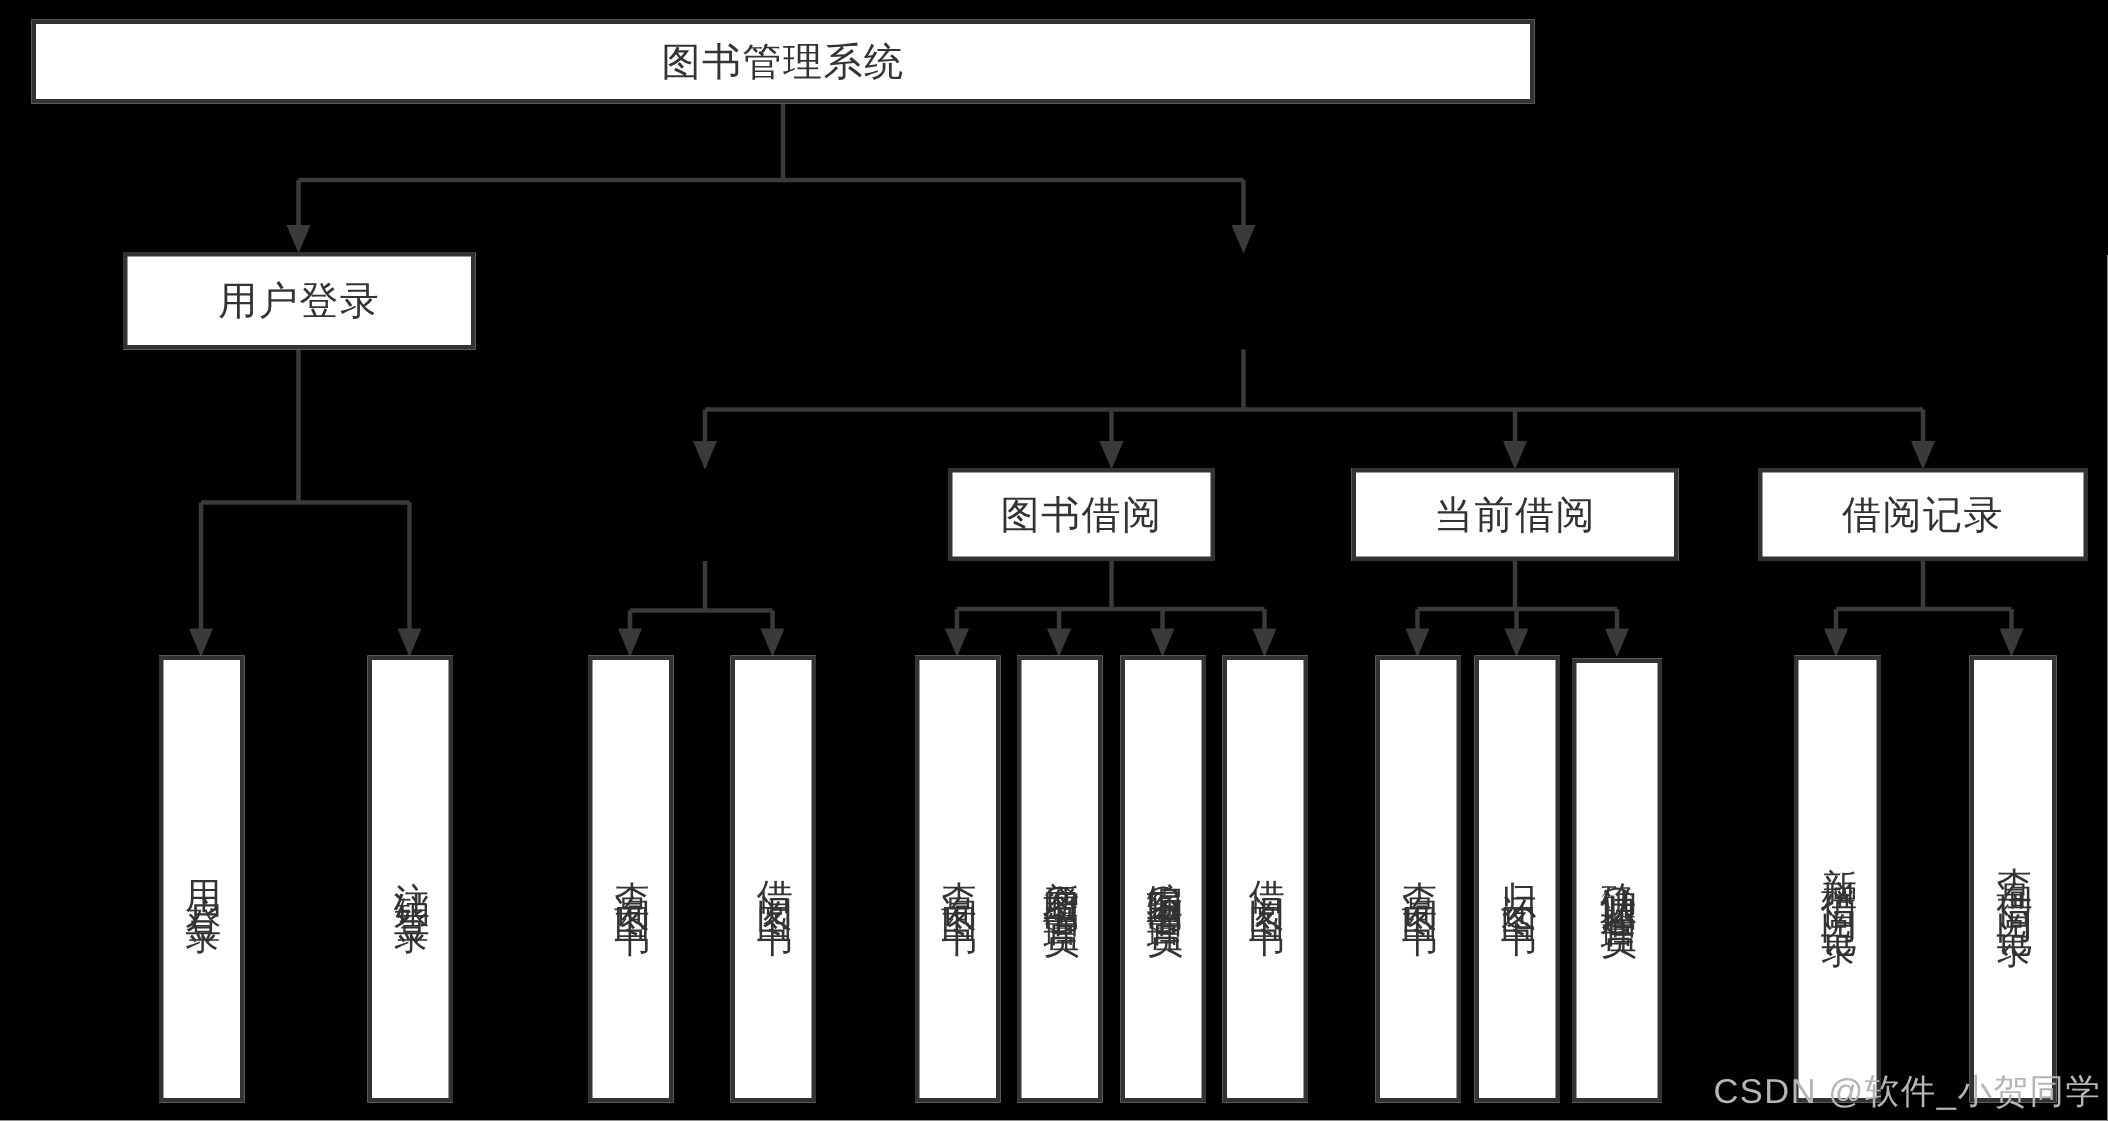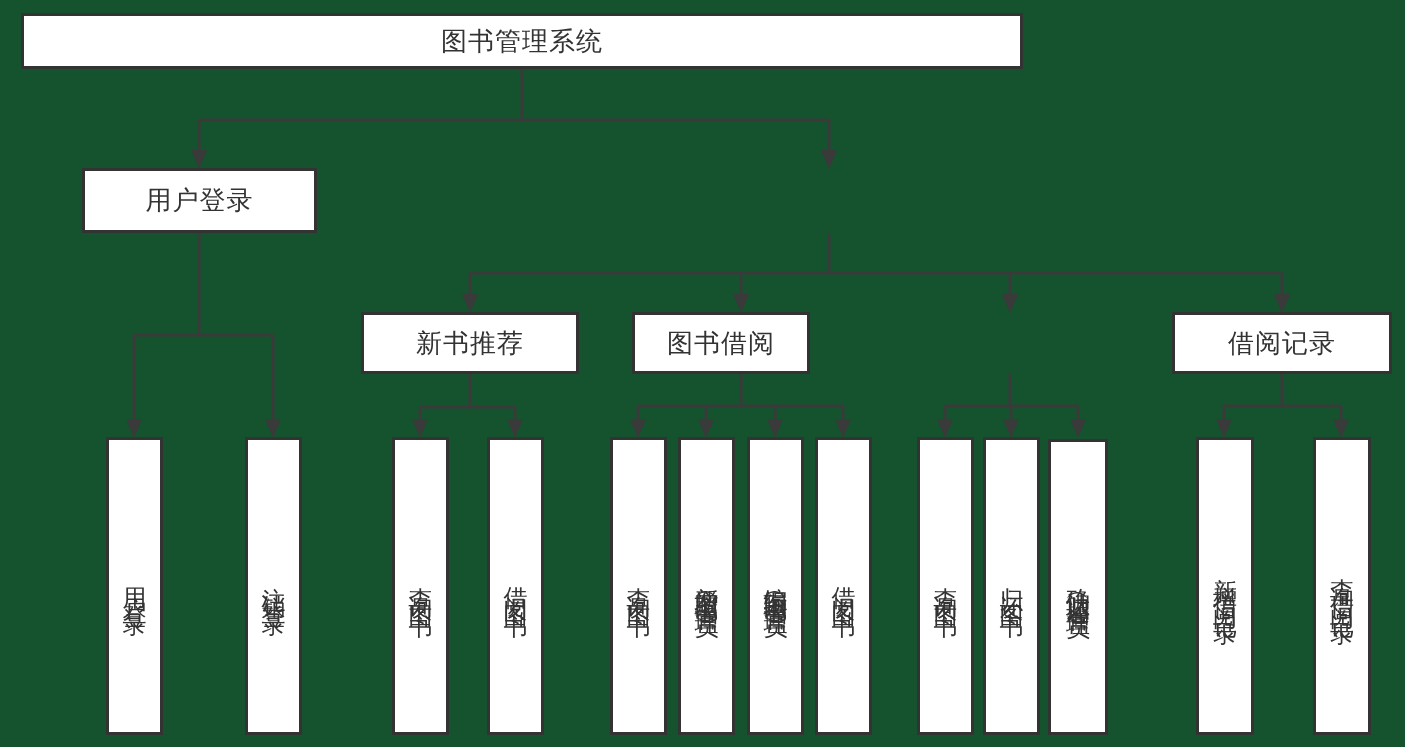--- a/index.html
+++ b/index.html
@@ -1,20 +1,20 @@
 <!DOCTYPE html>
 <html><head>
 <meta charset="utf-8">
 <style>
   html, body { margin: 0; padding: 0; background: #ffffff; }
   .stage {
     position: relative;
     width: 1405px;
     height: 747px;
-    background: #14532d;
+    background: #000000;
     overflow: hidden;
     font-family: "Liberation Sans", "DejaVu Sans", sans-serif;
     color: #333333;
   }
   .wires {
     position: absolute;
     left: 0; top: 0;
     width: 1405px; height: 747px;
     pointer-events: none;
   }
@@ -123,25 +123,25 @@
   </svg>
 
   <div class="node hnode" style="left:21px; top:13px; width:1002px; height:56px;">
     <span>图书管理系统</span>
   </div>
 
   <div class="node hnode" style="left:82px; top:168px; width:235px; height:65px;">
     <span>用户登录</span>
   </div>
 
-  <div class="node hnode" style="left:361px; top:312px; width:218px; height:62px;">
-    <span>新书推荐</span>
-  </div>
   <div class="node hnode" style="left:632px; top:312px; width:178px; height:62px;">
     <span>图书借阅</span>
+  </div>
+  <div class="node hnode" style="left:901px; top:312px; width:218px; height:62px;">
+    <span>当前借阅</span>
   </div>
   <div class="node hnode" style="left:1172px; top:312px; width:220px; height:62px;">
     <span>借阅记录</span>
   </div>
 
   <div class="node vnode" style="left:106px; top:437px; width:57px; height:298px;">
     <span class="vtext">用户登录</span>
   </div>
   <div class="node vnode" style="left:245px; top:437px; width:57px; height:298px;">
     <span class="vtext">注销登录</span>
@@ -177,14 +177,15 @@
     <span class="vtext dense">确认归还（管理员）</span>
   </div>
 
   <div class="node vnode" style="left:1196px; top:437px; width:58px; height:298px;">
     <span class="vtext">新增借阅记录</span>
   </div>
   <div class="node vnode" style="left:1313px; top:437px; width:58px; height:298px;">
     <span class="vtext">查询借阅记录</span>
   </div>
 
+  <div class="watermark">CSDN @软件_小贺同学</div>
 
 </div>
 
 </body></html>

